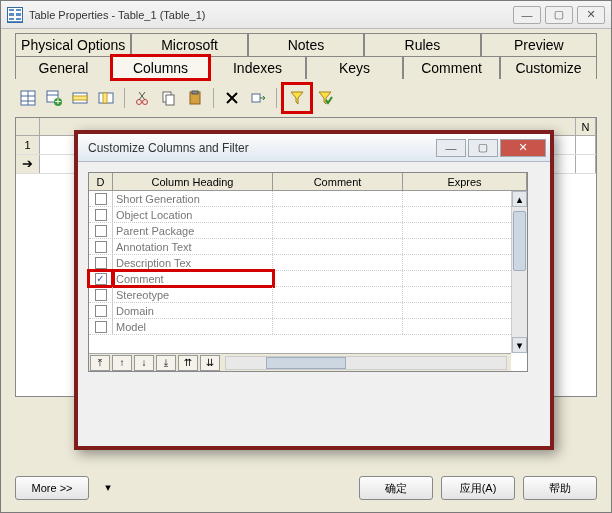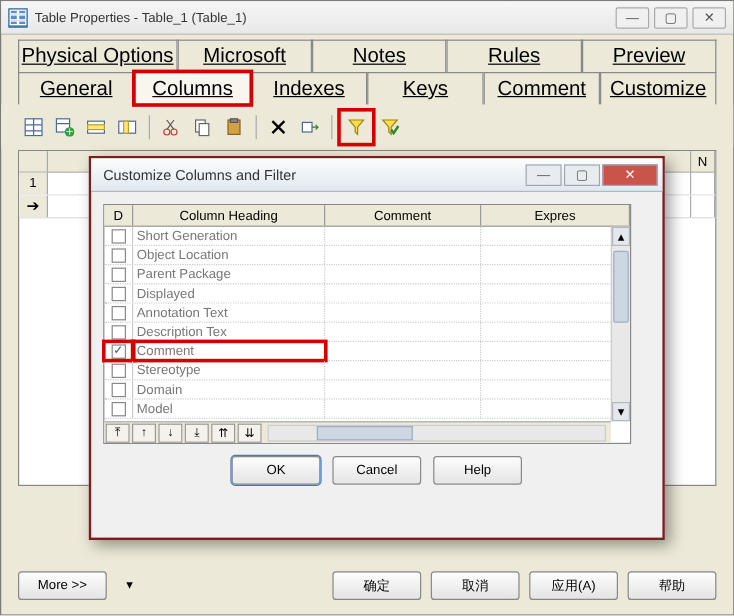--- a/index.html
+++ b/index.html
@@ -8,39 +8,39 @@
 .main-window { position: absolute; top: 0; left: 0; width: 612px; height: 513px; background: #ece9d8; border: 1px solid #7a7a7a; }
 .titlebar { height: 28px; background: linear-gradient(#f5f5f5,#e8e8e8); border-bottom: 1px solid #bbb; display: flex; align-items: center; padding: 0 6px; }
 .titlebar .icon-slot { width: 16px; height: 16px; background: #5b8ec4; margin-right: 6px; border: 1px solid #3a6a9a; display: grid; grid-template: 1fr 1fr 1fr / 1fr 1fr; }
 .titlebar .icon-slot div { border: 0.5px solid #fff; }
 .titlebar .title { flex: 1; color: #333; }
 .winbtns { display: flex; gap: 4px; }
 .winbtn { width: 28px; height: 18px; border: 1px solid #aaa; border-radius: 2px; background: #f0f0f0; display: flex; align-items: center; justify-content: center; color: #555; cursor: pointer; }
 
 .tabs-area { padding: 4px 14px 0 14px; }
 .tab-row { display: flex; }
-.tab { flex: 1; text-align: center; padding: 3px 2px; border: 1px solid #888; border-bottom: none; background: #ece9d8; cursor: pointer; font-size: 17px; white-space: nowrap; text-decoration: underline; }
+.tab { flex: 1; text-align: center; padding: 3px 2px; border: 1px solid #888; border-bottom: none; background: #ece9d8; cursor: pointer; font-size: 14px; white-space: nowrap; }
 .tab.active { background: #f8f6ef; }
 .redbox { outline: 3px solid #d40000; outline-offset: -1px; position: relative; z-index: 2; }
 
 .toolbar { display: flex; align-items: center; gap: 4px; padding: 6px 16px 4px 16px; background: #ece9d8; flex-wrap: nowrap; }
 .tbtn { width: 22px; height: 22px; border: 1px solid transparent; display: flex; align-items: center; justify-content: center; cursor: pointer; position: relative; }
 .sep { width: 1px; height: 20px; background: #aaa; margin: 0 3px; }
 .filter-redbox { outline: 3px solid #d40000; outline-offset: 0px; padding: 2px; }
 
 .grid-area { margin: 2px 14px 0 14px; height: 280px; background: #fff; border: 1px solid #888; position: relative; }
 .grid-header { height: 18px; display: flex; background: #ece9d8; border-bottom: 1px solid #aaa; }
 .grid-cell { border-right: 1px solid #aaa; height: 18px; line-height: 18px; padding: 0 4px; text-align: center; }
 .grid-row { display: flex; background: #fff; border-bottom: 1px solid #ddd; }
 
 .bottom-bar { position: absolute; bottom: 8px; left: 0; right: 0; display: flex; gap: 8px; padding: 4px 14px; }
 .btn { min-width: 74px; height: 24px; border: 1px solid #888; background: linear-gradient(#fdfdfd,#e4e4e4); border-radius: 3px; cursor: pointer; display: flex; align-items: center; justify-content: center; padding: 0 10px; }
 
 
-.modal { position: absolute; top: 130px; left: 74px; width: 480px; height: 320px; background: #f0f0f0; border: 2px solid #7f1d1d; box-shadow: 4px 4px 12px rgba(0,0,0,0.4); z-index: 100; }
+.modal { position: absolute; top: 130px; left: 74px; width: 480px; height: 320px; background: #f0f0f0; border: 4px solid #7f1d1d; box-shadow: 4px 4px 12px rgba(0,0,0,0.4); z-index: 100; }
 .modal-titlebar { height: 28px; background: linear-gradient(#fdfdfd,#dfe8f0); display: flex; align-items: center; padding: 0 4px 0 10px; border-bottom: 1px solid #b0b8c0; }
 .modal-titlebar .title { flex: 1; color: #333; font-size: 12px; }
 .modal-winbtn { width: 30px; height: 18px; border: 1px solid #a0a8b0; background: #e8ecf0; margin-left: 2px; display: flex; align-items: center; justify-content: center; cursor: pointer; color: #555; }
 .modal-winbtn.close { background: #c9544a; color: #fff; width: 46px; }
 
 .modal-body { padding: 10px 10px 6px 10px; }
 .filter-table { width: 440px; height: 200px; border: 1px solid #888; background: #fff; position: relative; }
 .ft-head { display: flex; height: 18px; background: #ece9d8; border-bottom: 1px solid #999; }
 .ft-hcell { border-right: 1px solid #999; text-align: center; line-height: 18px; font-size: 11px; cursor: pointer; }
 .ft-hc-d { width: 24px; }
@@ -206,23 +206,20 @@
   <div class="bottom-bar">
     <div class="btn">
         <span>More &gt;&gt;</span>
       </div>
     <div class="tbtn">▾</div>
     <div style="flex:1"></div>
     <div class="btn">
         <span>确定</span>
       </div>
     <div class="btn">
-        <span>取消</span>
-      </div>
-    <div class="btn">
         <span>应用(A)</span>
       </div>
     <div class="btn">
         <span>帮助</span>
       </div>
   </div>
 </div>
 
 <div class="modal">
   <div class="modal-titlebar">
@@ -254,28 +251,20 @@
             </div>
             <div class="ft-cell ft-c-col">Object Location</div>
             <div class="ft-cell ft-c-op"></div>
             <div class="ft-cell ft-c-ex"></div>
           </div>
           <div class="ft-row">
             <div class="ft-cell ft-c-d">
               <div class="chk"></div>
             </div>
             <div class="ft-cell ft-c-col">Parent Package</div>
-            <div class="ft-cell ft-c-op"></div>
-            <div class="ft-cell ft-c-ex"></div>
-          </div>
-          <div class="ft-row">
-            <div class="ft-cell ft-c-d">
-              <div class="chk"></div>
-            </div>
-            <div class="ft-cell ft-c-col">Displayed</div>
             <div class="ft-cell ft-c-op"></div>
             <div class="ft-cell ft-c-ex"></div>
           </div>
           <div class="ft-row">
             <div class="ft-cell ft-c-d">
               <div class="chk"></div>
             </div>
             <div class="ft-cell ft-c-col">Annotation Text</div>
             <div class="ft-cell ft-c-op"></div>
             <div class="ft-cell ft-c-ex"></div>
@@ -333,25 +322,14 @@
             <div class="abtn">↓</div>
             <div class="abtn">⤓</div>
             <div class="abtn">⇈</div>
             <div class="abtn">⇊</div>
           </div>
         <div class="hscroll">
           <div class="hscroll-thumb"></div>
         </div>
       </div>
     </div>
-    <div class="modal-buttons">
-      <div class="btn ok">
-          <span>OK</span>
-        </div>
-      <div class="btn">
-          <span>Cancel</span>
-        </div>
-      <div class="btn">
-          <span>Help</span>
-        </div>
-    </div>
   </div>
 </div>
 
 </body></html>

